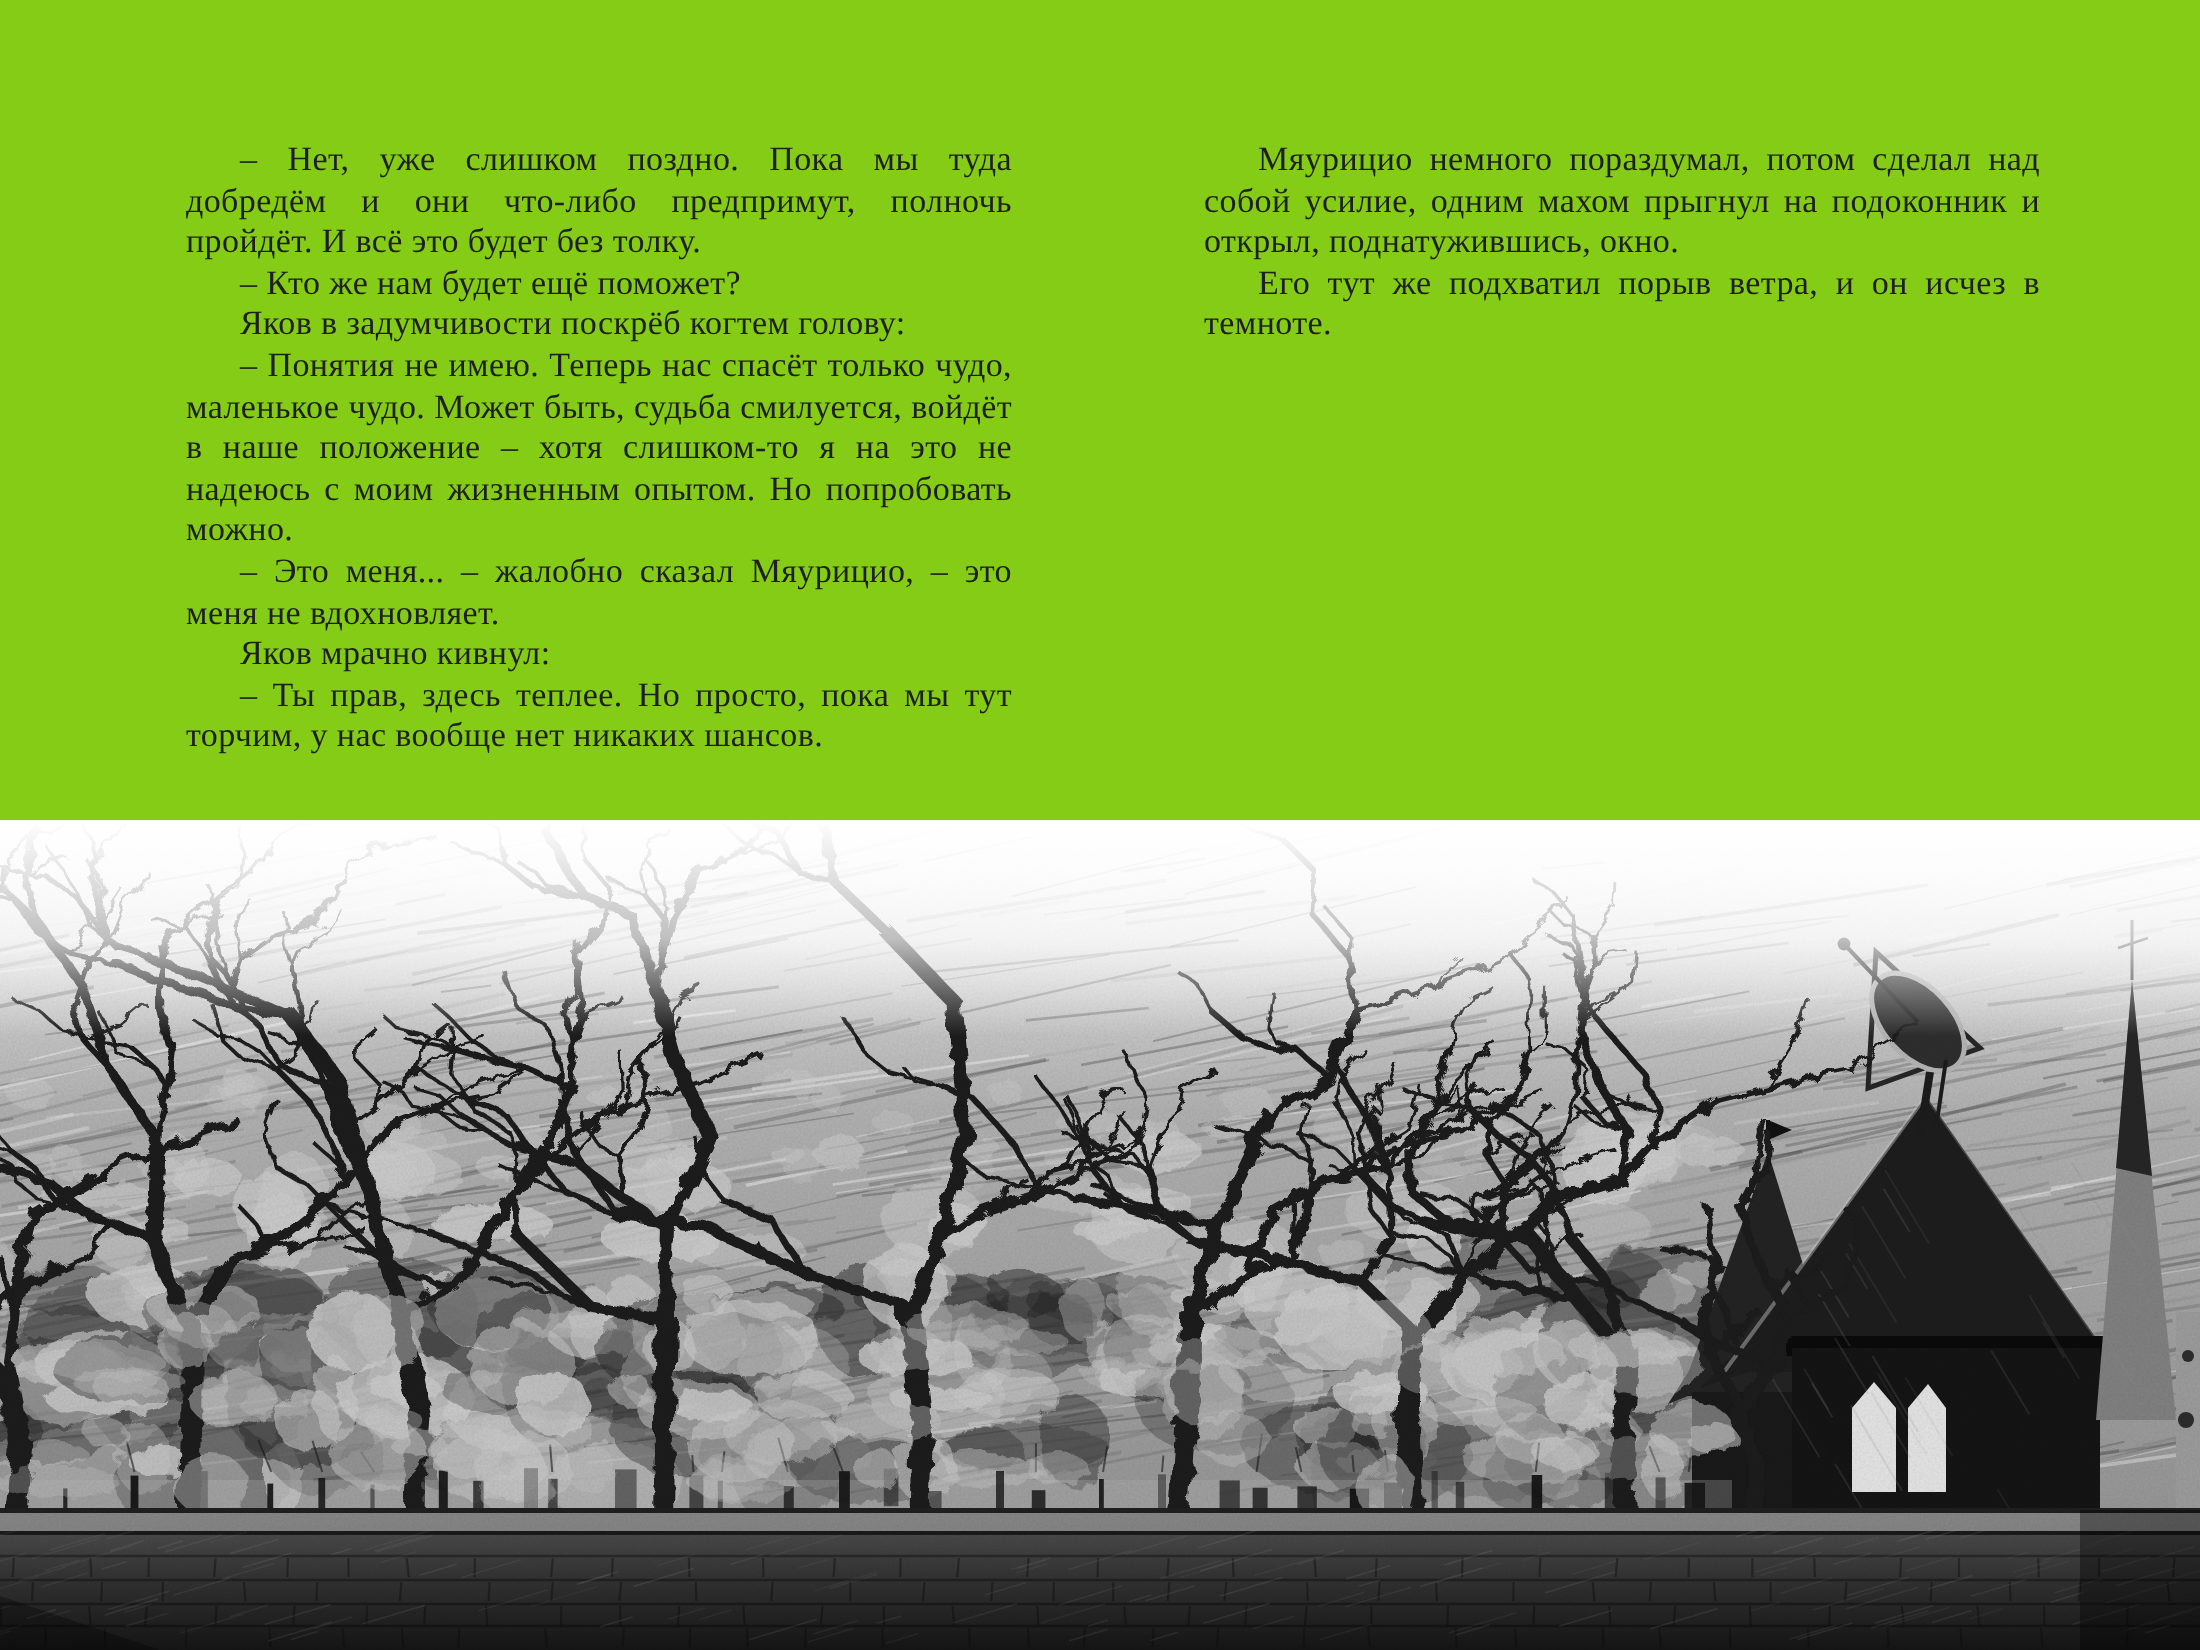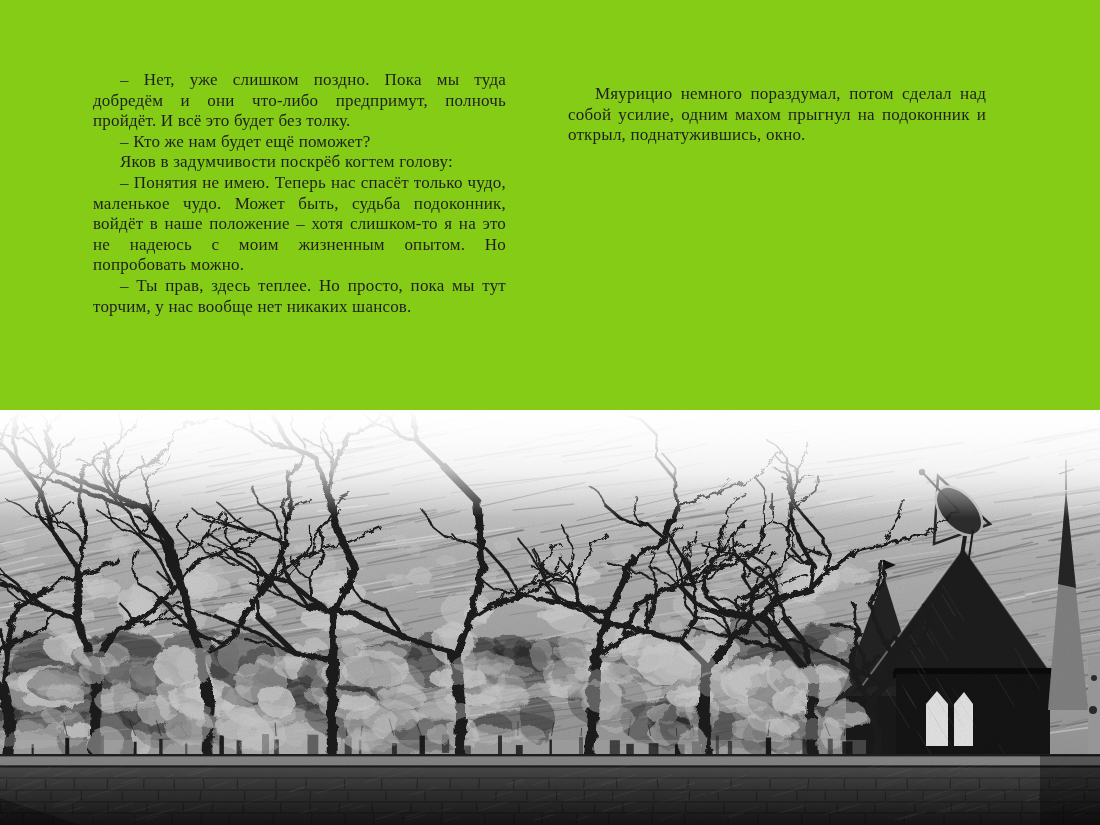--- a/index.html
+++ b/index.html
@@ -7,39 +7,42 @@
     position:relative;width:1100px;height:825px;background:#84cc16;
     overflow:hidden;font-family:"Liberation Serif", serif;
   }
   .col{
     position:absolute;top:70px;text-align:justify;
     font-size:17px;line-height:20.6px;color:#1f1f1f;
     letter-spacing:0.2px;hyphens:auto;
   }
   .col p{margin:0;text-indent:27px;}
   .col.left{left:93px;width:413px;}
-  .col.right{left:568px;width:418px;margin-top:14px;}
+  .col.right{left:602px;width:418px;}
   .illo{position:absolute;left:0;top:410px;width:1100px;height:415px;}
   .illo svg{display:block;width:1100px;height:415px;}
 </style>
 </head>
 <body>
 
 <div class="spread">
 
   <div class="col left">
     <p>– Нет, уже слишком поздно. Пока мы туда добредём и они что-либо предпримут, полночь пройдёт. И всё это будет без толку.</p>
     <p>– Кто же нам будет ещё поможет?</p>
     <p>Яков в задумчивости поскрёб когтем голову:</p>
-    <p>– Понятия не имею. Теперь нас спасёт только чудо, маленькое чудо. Может быть, судьба подоконник, войдёт в наше положение – хотя слишком-то я на это не надеюсь с моим жизненным опытом. Но попробовать можно.</p>
+    <p>– Понятия не имею. Теперь нас спасёт только чудо, маленькое чудо. Может быть, судьба смилуется, войдёт в наше положение – хотя слишком-то я на это не надеюсь с моим жизненным опытом. Но попробовать можно.</p>
+    <p>– Это меня... – жалобно сказал Мяурицио, – это меня не вдохновляет.</p>
+    <p>Яков мрачно кивнул:</p>
     <p>– Ты прав, здесь теплее. Но просто, пока мы тут торчим, у нас вообще нет никаких шансов.</p>
   </div>
 
   <div class="col right">
     <p>Мяурицио немного пораздумал, потом сделал над собой усилие, одним махом прыгнул на подоконник и открыл, поднатужившись, окно.</p>
+    <p>Его тут же подхватил порыв ветра, и он исчез в темноте.</p>
   </div>
 
   <div class="illo">
     <svg viewBox="0 0 1100 415" preserveAspectRatio="none">
       <defs>
         <linearGradient id="skyG" x1="0" y1="0" x2="0" y2="1">
           <stop offset="0" stop-color="#ffffff"></stop>
           <stop offset="0.12" stop-color="#e4e4e4"></stop>
           <stop offset="0.35" stop-color="#b3b3b3"></stop>
           <stop offset="0.62" stop-color="#a2a2a2"></stop>

